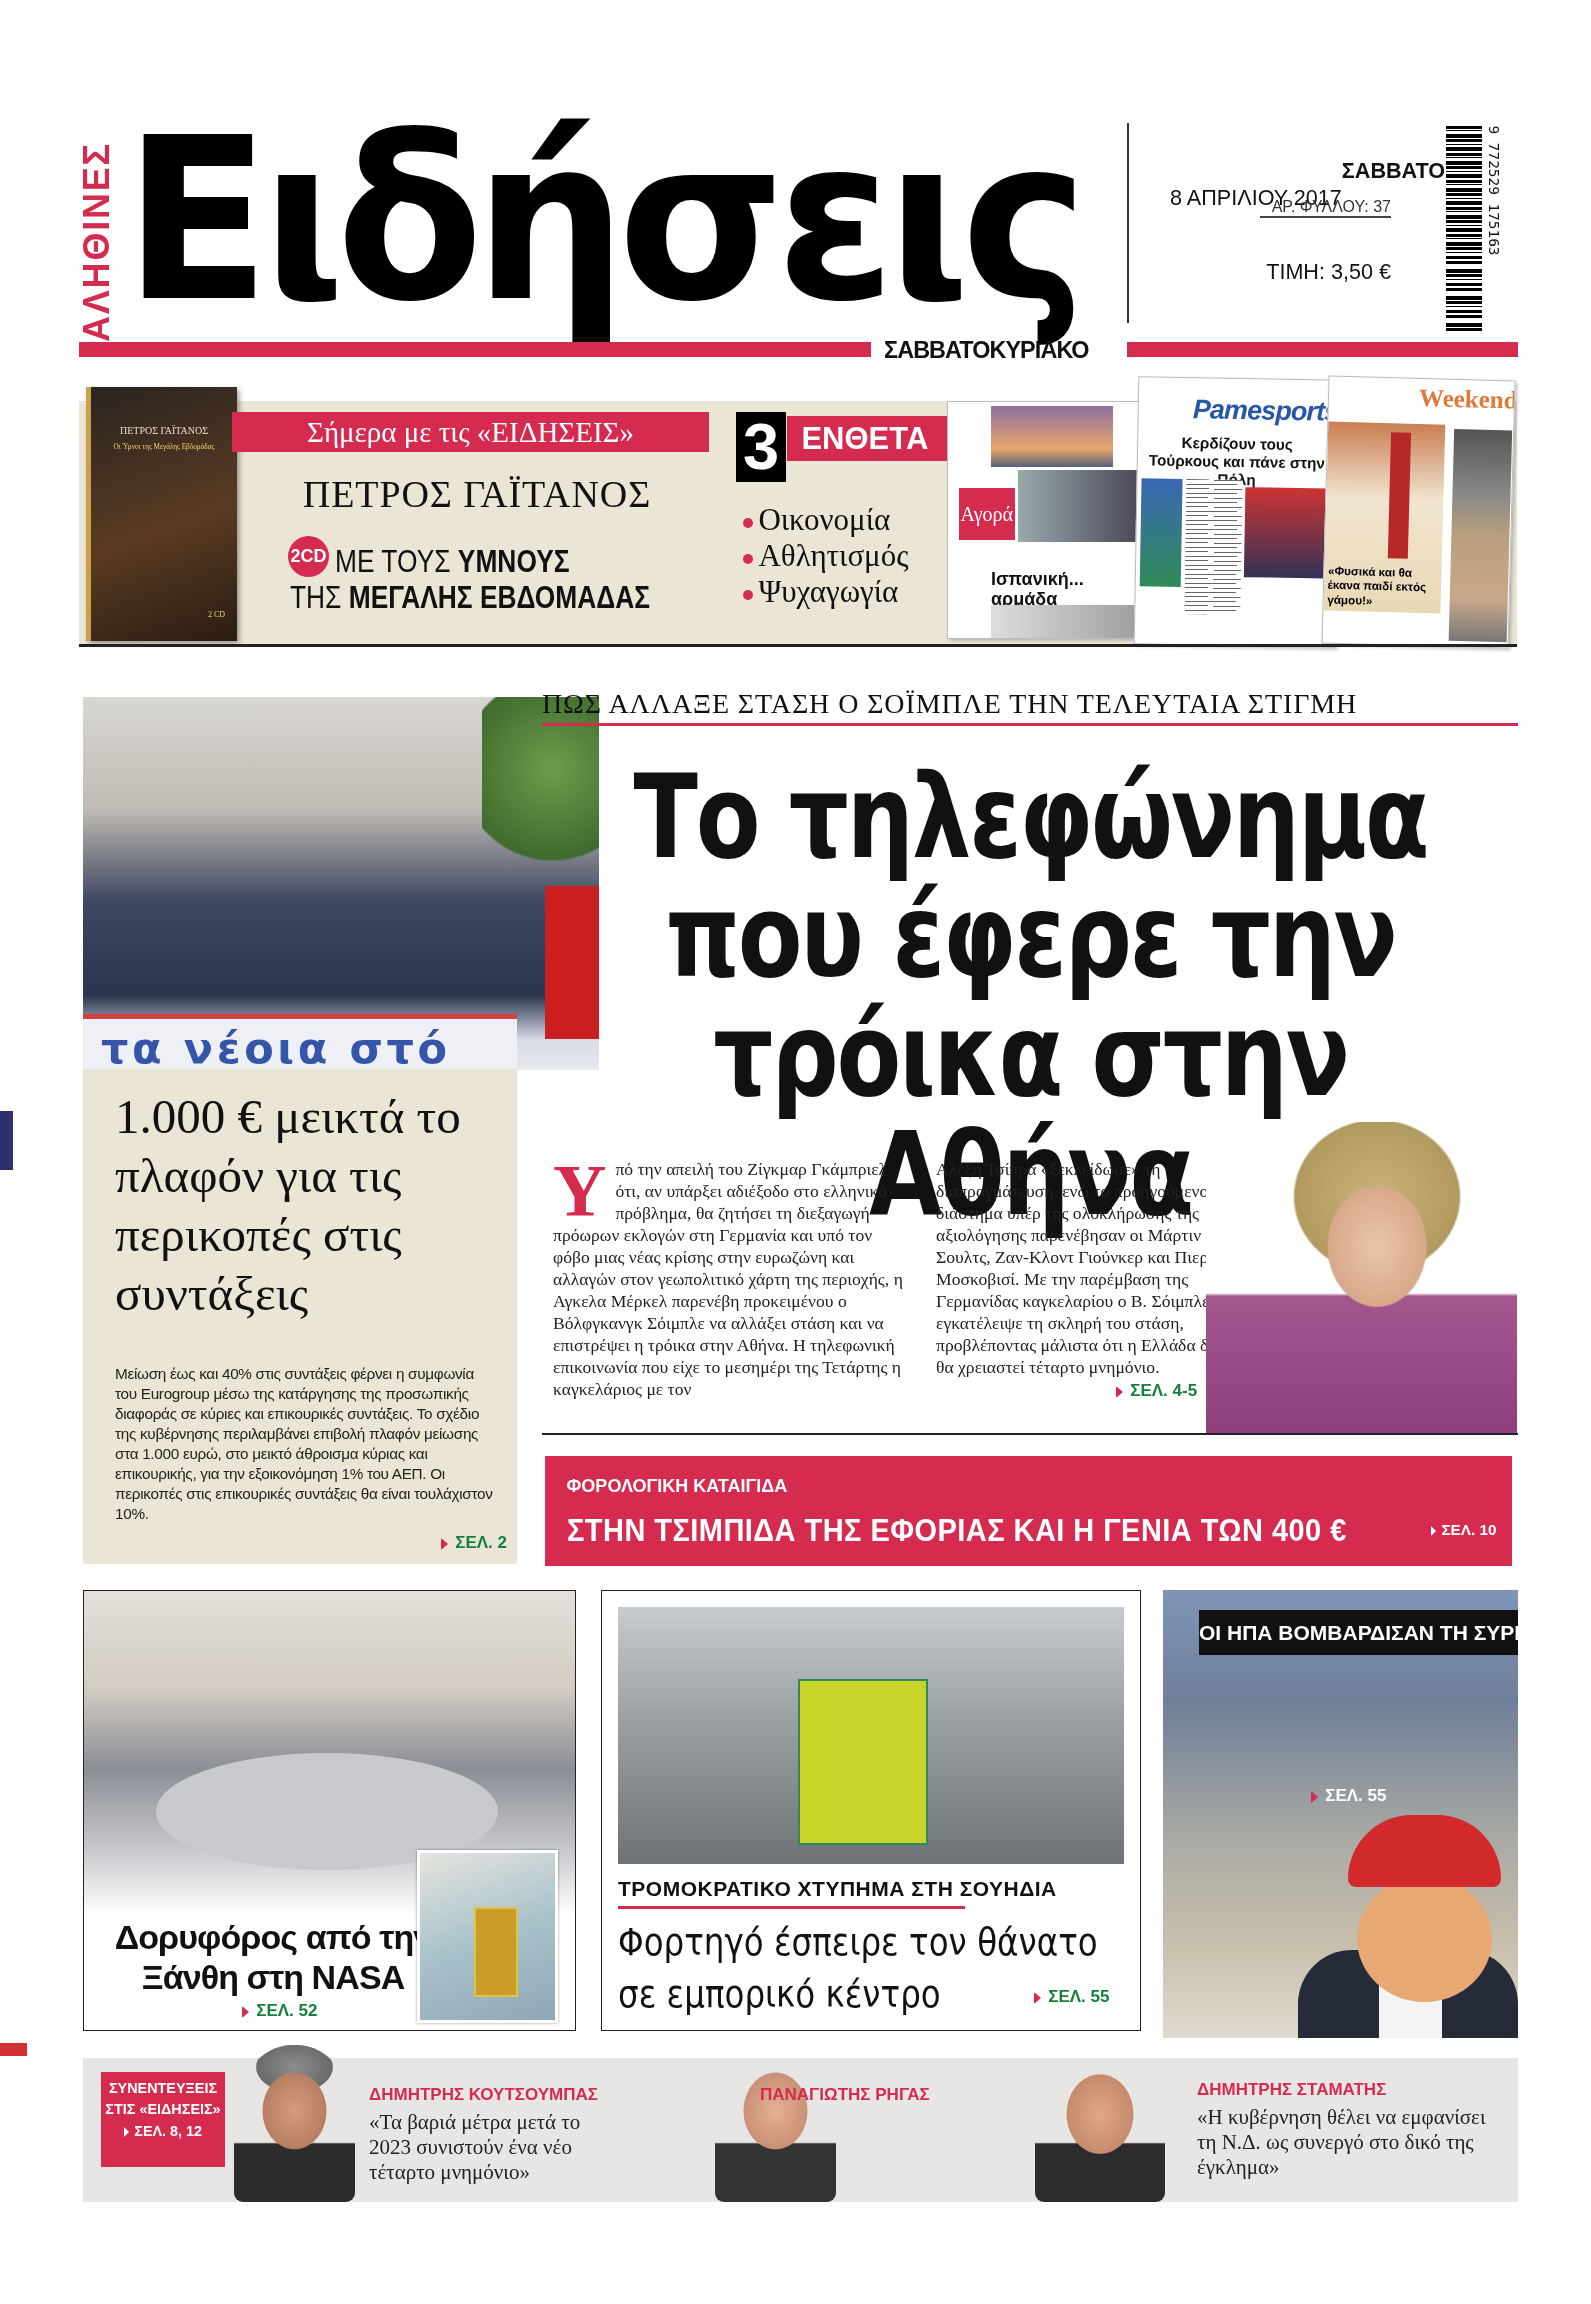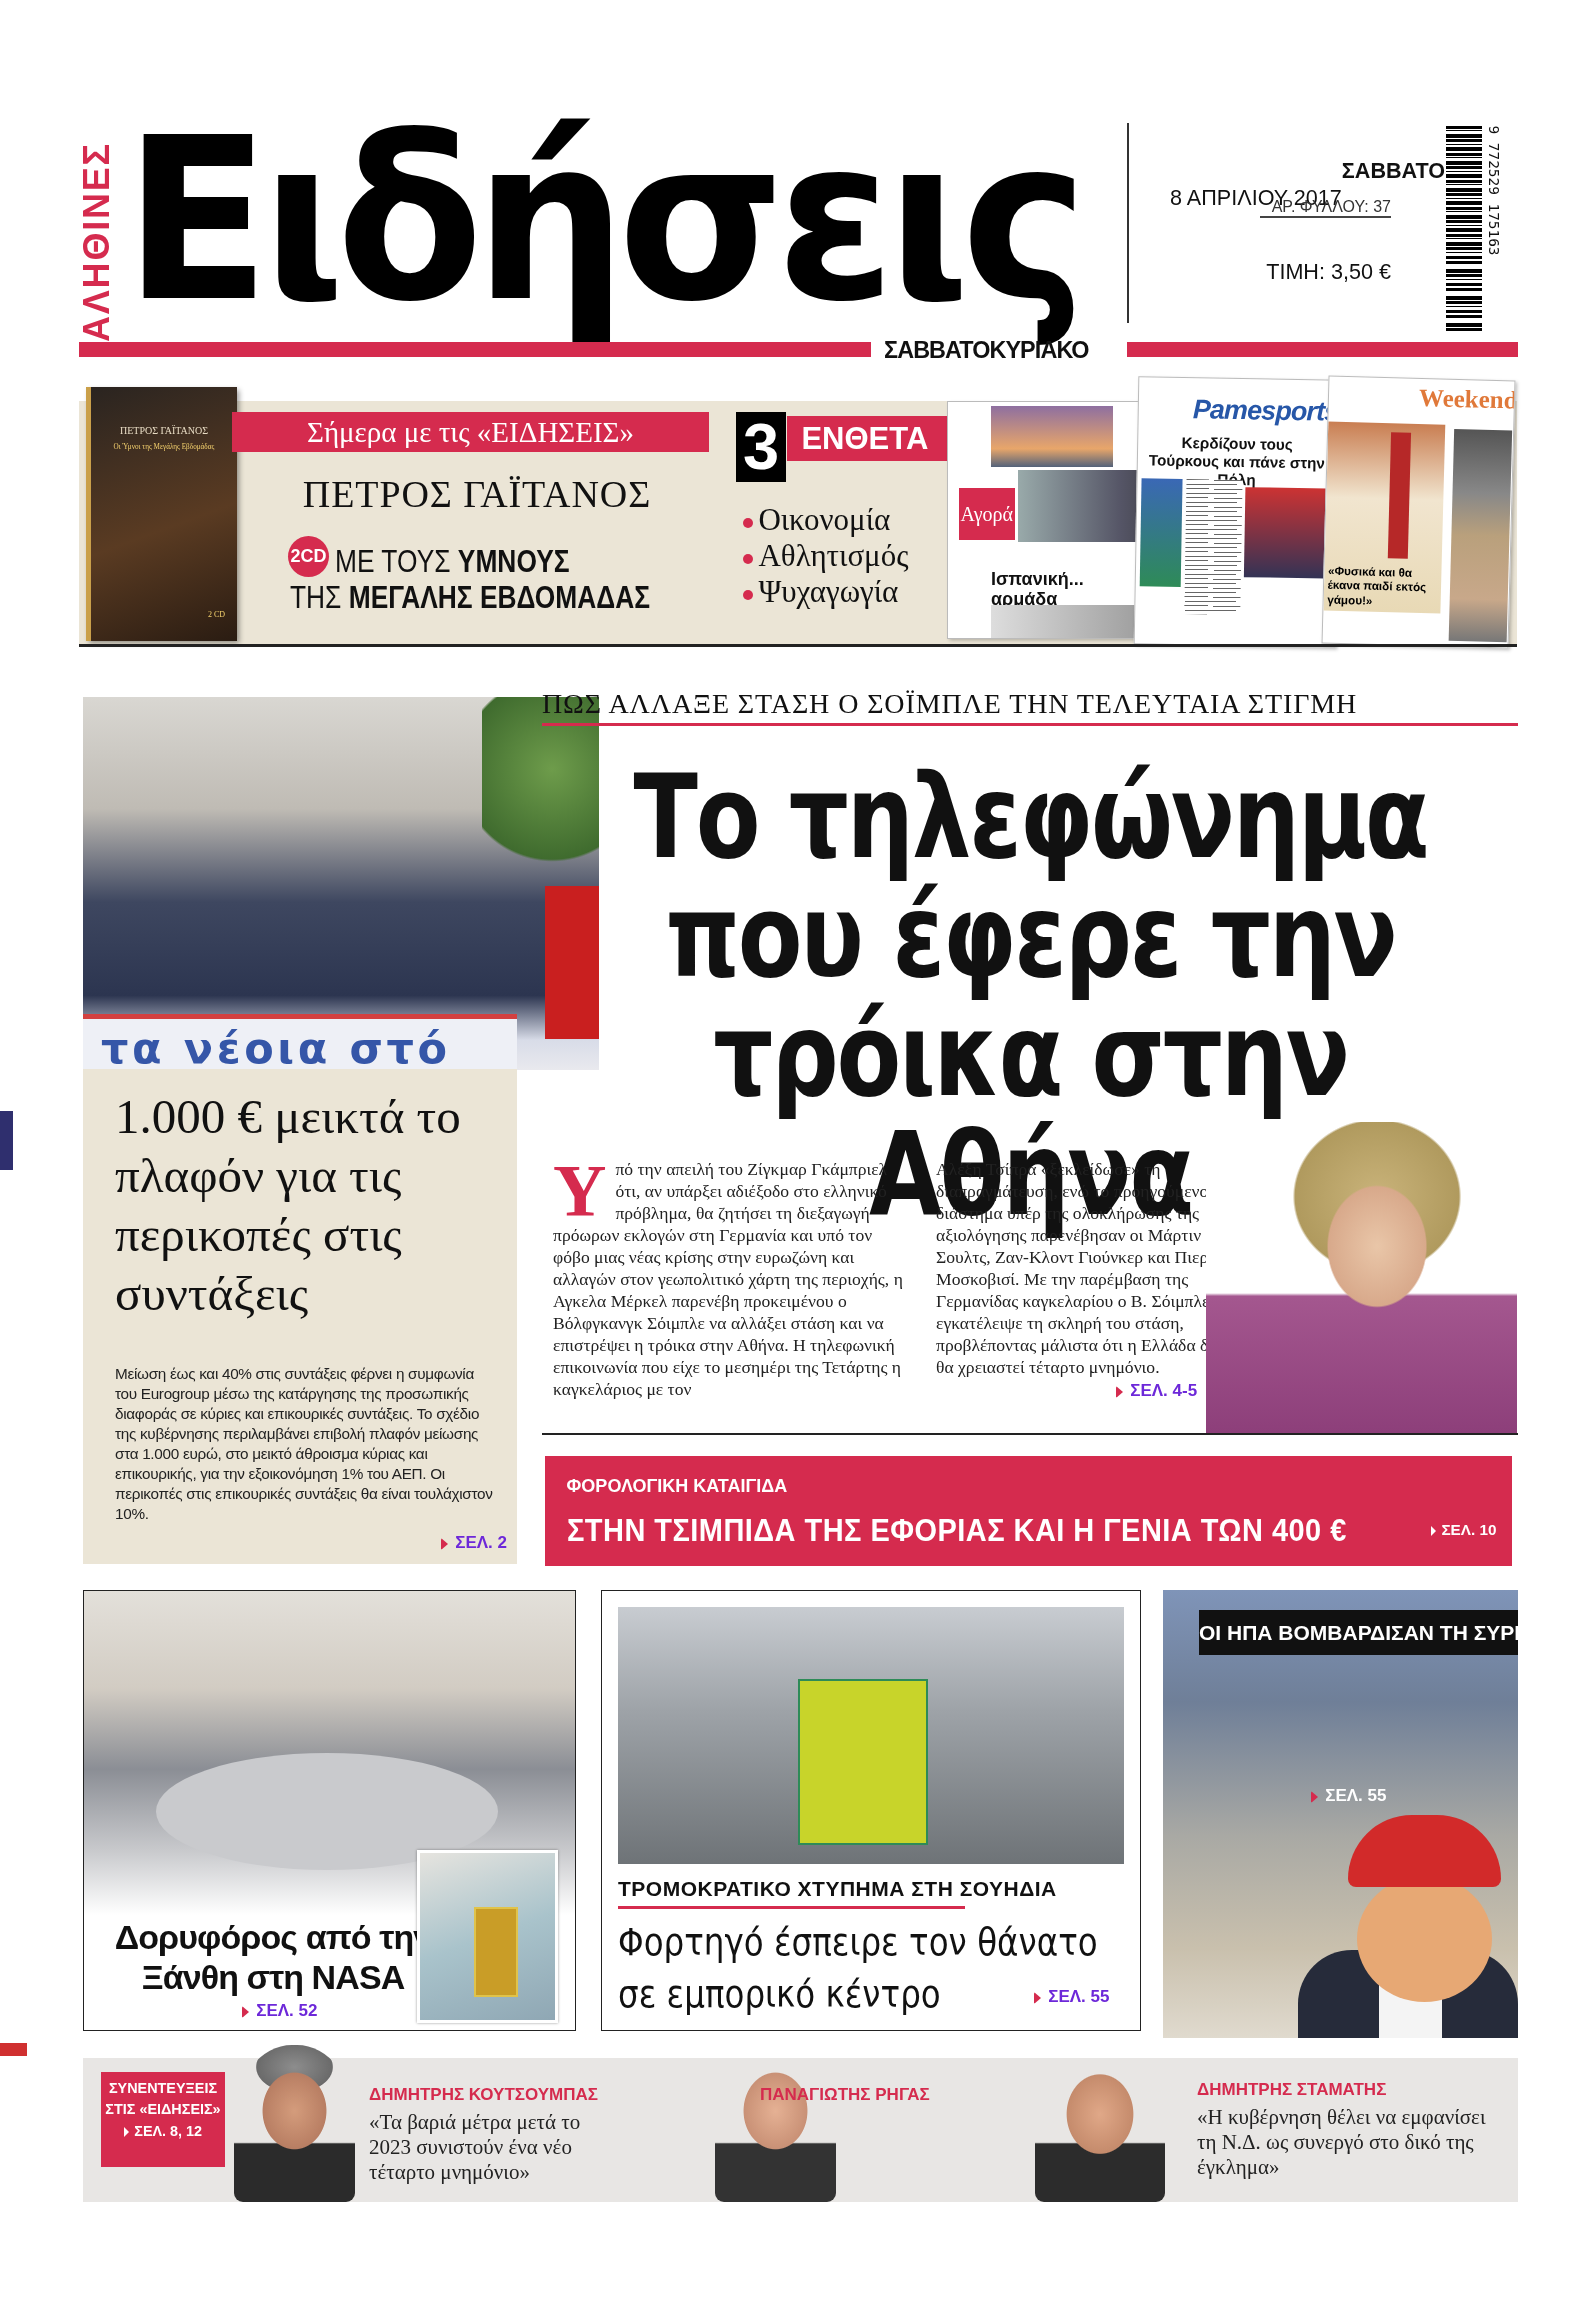--- a/index.html
+++ b/index.html
@@ -58,21 +58,21 @@
   .week-side { left:126px; top:49px; width:58px; height:212px; background:linear-gradient(180deg,#555 0%,#888 30%,#b9a07c 50%,#c8a88a 80%,#777 100%); }
   
   .photo-box { left:83px; top:697px; width:516px; height:373px; background:linear-gradient(180deg,#d9d7d2 0%,#bfbbb4 30%,#3e4760 55%,#2c3550 80%,#d8dce8 92%,#e9e9ee 100%); overflow:hidden; }
   .photo-tree { right:0; top:0; width:117px; height:180px; background:radial-gradient(circle at 60% 40%,#6e9c4b,#3f6b2e 70%,transparent 72%); }
   .photo-red { right:0; top:189px; width:54px; height:153px; background:#c91f1f; }
   .banner { left:0; top:317px; width:434px; height:56px; background:#eef0f6; border-top:5.4px solid #d34040; }
   .banner span { position:absolute; left:18px; top:3.6px; color:#3556a8; font-weight:bold; font-size:43px; letter-spacing:3.6px; font-family:"DejaVu Sans", sans-serif; }
   .left-box { left:83px; top:1069px; width:434px; height:495px; background:#ebe5d6; }
   .lb-head { left:32px; top:18px; width:387px; font-family:"Liberation Serif", serif; font-size:49px; line-height:59px; color:#111; }
   .lb-body { left:32px; top:295px; width:378px; font-size:15.3px; line-height:20px; color:#222; letter-spacing:-0.3px; }
-  .sel { font-weight:bold; font-size:17px; color:#6d28d9; }
+  .sel { font-weight:bold; font-size:17px; color:#15803d; }
   .sel .tri { display:inline-block; width:0; height:0; border-left:7.2px solid #d52b4e; border-top:6.3px solid transparent; border-bottom:6.3px solid transparent; margin-right:7.2px; vertical-align:middle; border-radius:1.8px; }
   .lb-sel { left:358px; top:464px; }
   .overline { left:542px; top:688px; width:976px; font-family:"Liberation Serif", serif; font-size:28px; letter-spacing:0.9px; text-align:left; white-space:nowrap; }
   .overline-rule { left:542px; top:723px; width:976px; height:2.7px; background:#d52b4e; }
   .headline { left:540px; top:758px; width:981px; text-align:center; font-weight:bold; font-size:115px; line-height:119px; letter-spacing:-2.7px; font-family:"DejaVu Sans", sans-serif; transform:scaleX(0.82); transform-origin:center top; }
   .lead-col1 { left:553px; top:1158px; width:360px; font-family:"Liberation Serif", serif; font-size:17.6px; line-height:22px; color:#222; }
   .dropcap { float:left; font-family:"Liberation Serif", serif; font-weight:bold; color:#d52b4e; font-size:74px; line-height:59px; margin:3.6px 9px 0 0; }
   .lead-col2 { left:936px; top:1158px; width:360px; font-family:"Liberation Serif", serif; font-size:17.6px; line-height:22px; color:#222; }
   .lead-sel { left:1116px; top:1381px; }
   .merkel { left:1206px; top:1122px; width:311px; height:311px; background:radial-gradient(ellipse 81px 99px at 55% 40%,#e9c6a8 0%,#d8a98b 60%,transparent 62%),radial-gradient(ellipse 117px 108px at 55% 24%,#c9b37a 0%,#b09a5e 70%,transparent 72%),linear-gradient(180deg,#fff 0%,#fff 55%,#a4578f 56%,#8d3f7a 100%); }

